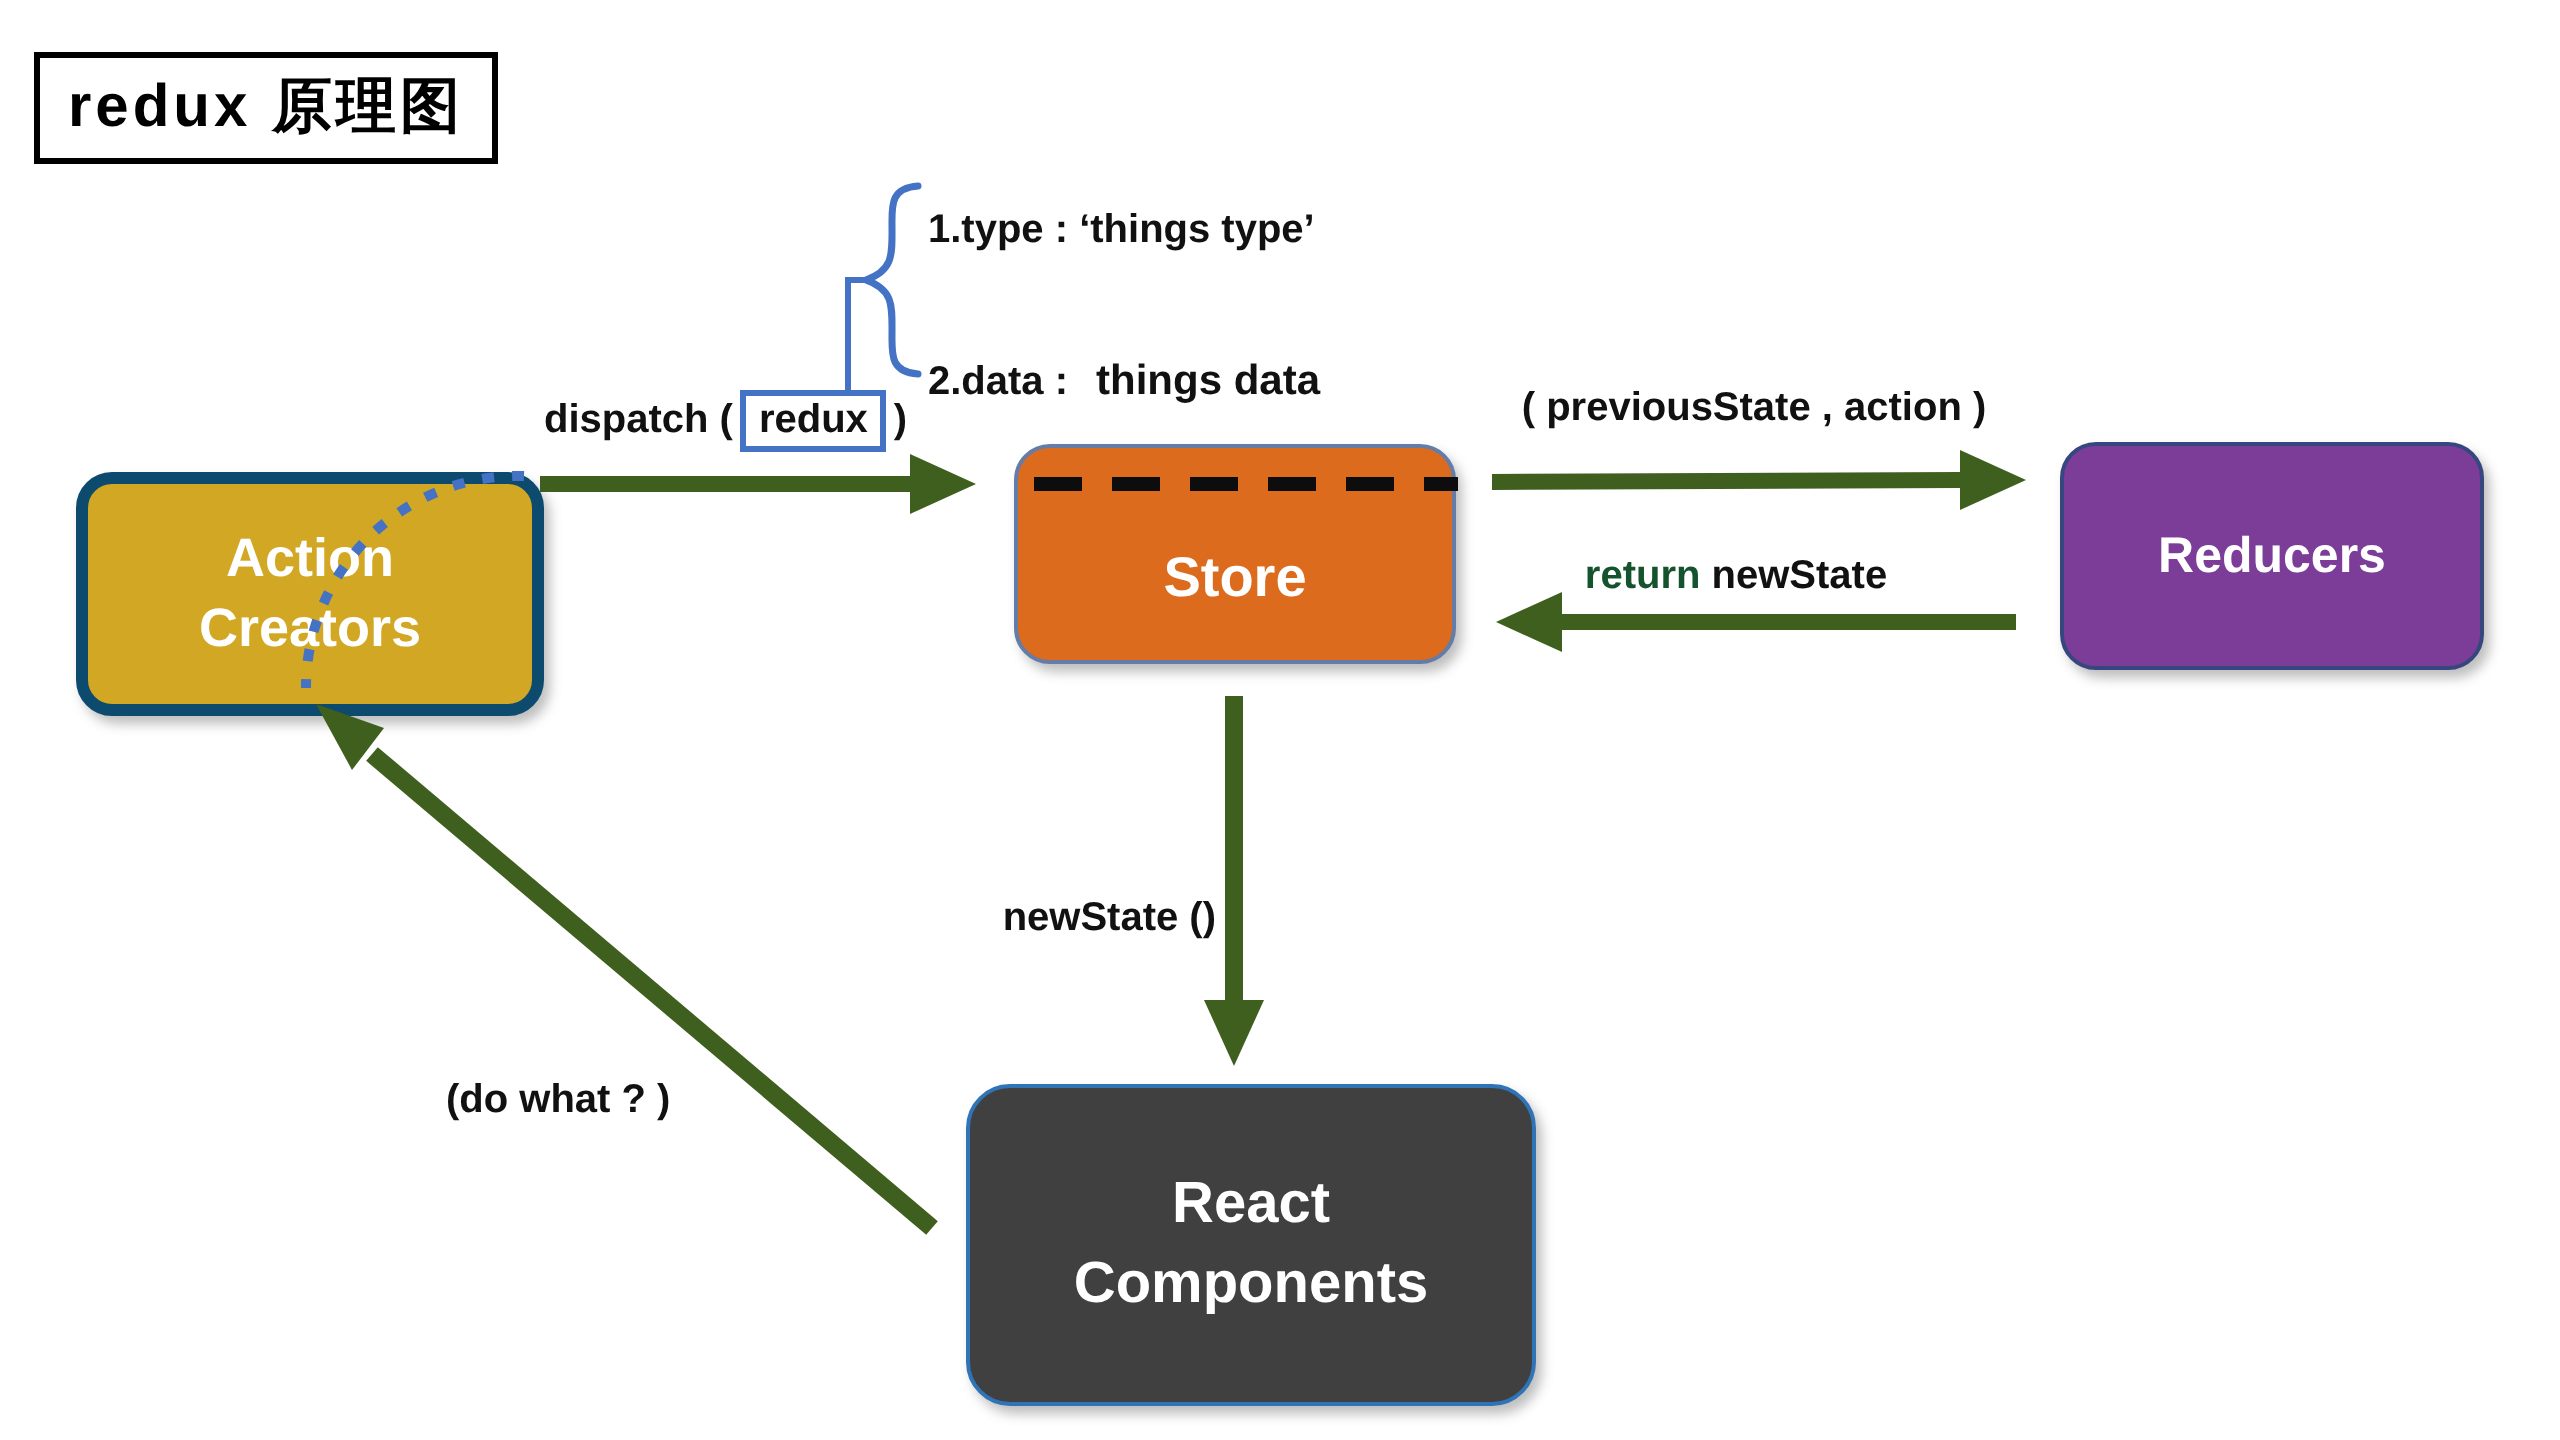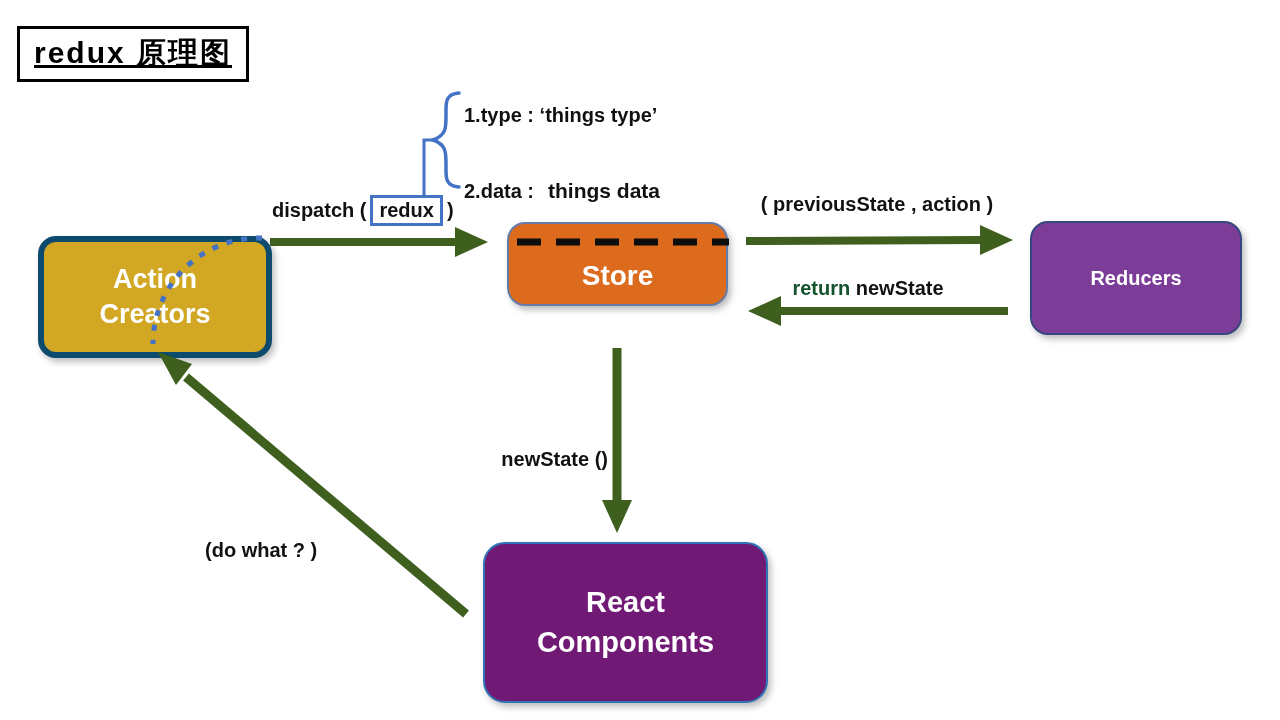--- a/index.html
+++ b/index.html
@@ -7,48 +7,47 @@
     position:relative; width:1280px; height:720px; background:#ffffff;
     font-family:"Liberation Sans", sans-serif; overflow:hidden;
   }
 
   
   .title-box {
     position:absolute; left:17px; top:26px;
     border:3px solid #000; padding:4px 14px 5px 14px;
     font-size:30px; font-weight:bold; color:#000; letter-spacing:2px;
     background:#fff;
-    text-decoration:underline;
   }
 
   
   .node {
     position:absolute; display:flex; align-items:center; justify-content:center;
     color:#fff; font-weight:bold; text-align:center;
     border-radius:18px; box-shadow:3px 4px 6px rgba(110,110,110,0.45);
     z-index:1;
   }
   .node span { display:block; }
   .node-action-creators {
     left:38px; top:236px; width:222px; height:110px;
     background:#d1a723; border:6px solid #0c4a6e; font-size:27px; line-height:1.30;
   }
   .node-action-creators span { width:160px; }
   .node-store {
-    left:507px; top:222px; width:221px; height:84px;
+    left:507px; top:222px; width:221px; height:110px;
     background:#dc6b1e; border:2px solid #647ca8; font-size:28px;
     padding-top:24px; box-sizing:border-box;
   }
   .node-reducers {
     left:1030px; top:221px; width:208px; height:110px;
-    background:#7c3d99; border:2px solid #36477f; font-size:20px;
+    background:#7c3d99; border:2px solid #36477f; font-size:25px;
   }
   .node-react {
     left:483px; top:542px; width:281px; height:157px;
-    background:#701a75; border:2px solid #2f74b7; font-size:29px; line-height:1.35;
+    background:#404040; border:2px solid #2f74b7; font-size:29px; line-height:1.35;
     border-radius:22px;
   }
   .node-react span { width:220px; }
 
   
   svg.overlay {
     position:absolute; left:0; top:0; width:1280px; height:720px;
     z-index:5; pointer-events:none;
   }
 
@@ -62,21 +61,21 @@
   .lbl-anno2 .anno-value { margin-left:14px; font-size:21px; }
   .lbl-dispatch { left:272px; top:195px; }
   .action-chip {
     border:3px solid #4472c4; padding:0px 6px 1px 6px; margin:0 4px;
     display:inline-block; line-height:24px;
   }
   .lbl-prev { left:740px; top:193px; width:274px; text-align:center; font-size:20px; }
   .lbl-return { left:737px; top:277px; width:262px; text-align:center; }
   .lbl-return .kw { color:#14532d; }
   .lbl-getstate { left:460px; top:448px; width:148px; text-align:right; }
-  .lbl-dowhat { left:205px; top:539px; }
+  .lbl-dowhat { left:223px; top:539px; }
 </style>
 </head>
 <body>
 
 <div class="stage">
 
   <div class="title-box">
     <span>redux 原理图</span>
   </div>
 

